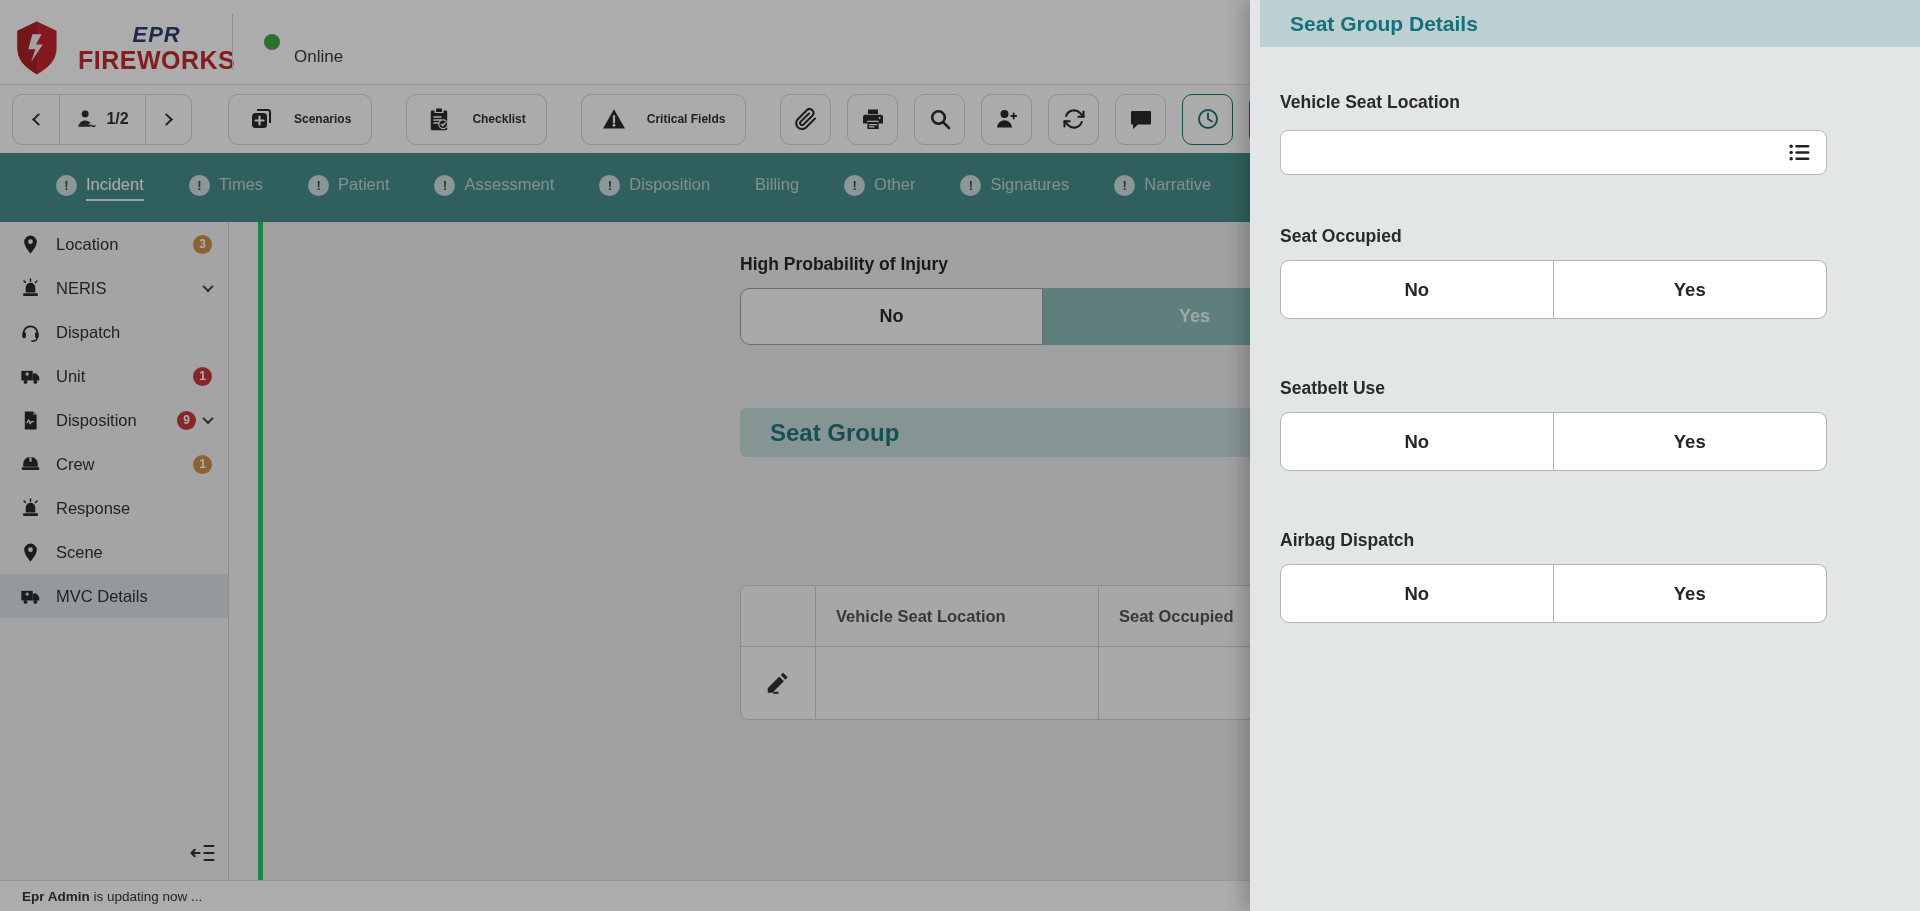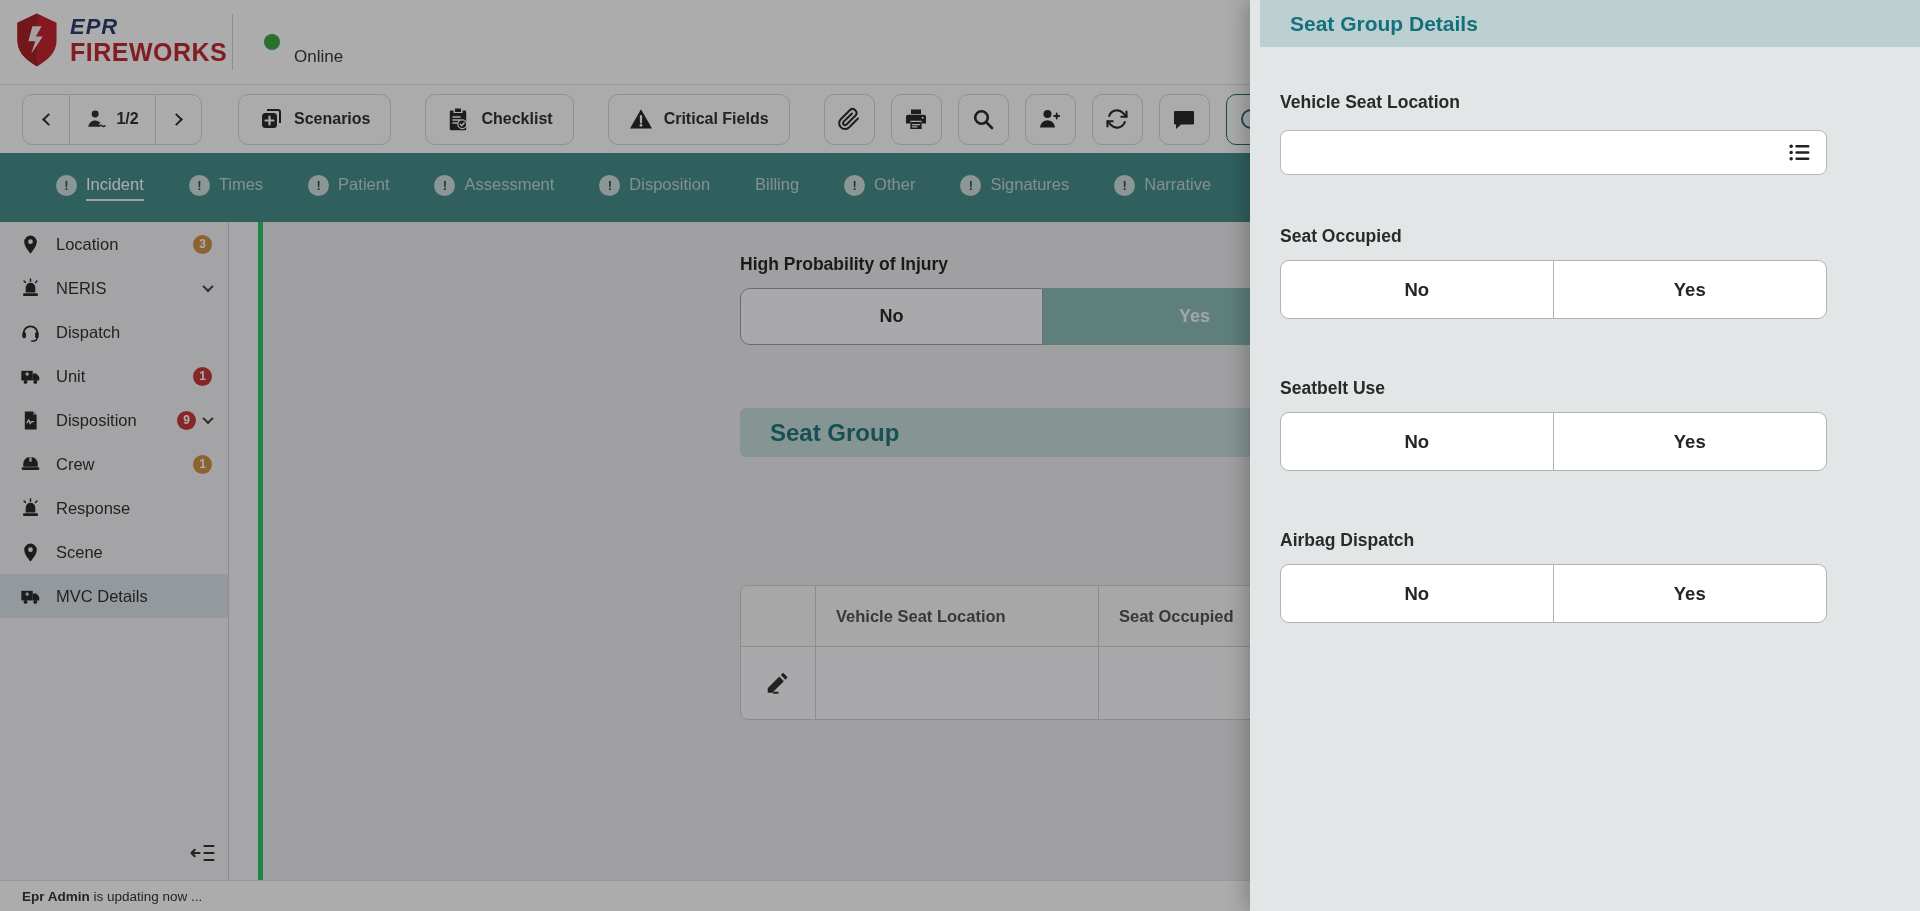--- a/index.html
+++ b/index.html
@@ -2,41 +2,41 @@
 <html><head>
 <meta charset="utf-8">
 <style>
   * { margin:0; padding:0; box-sizing:border-box; }
   html,body { width:1920px; height:911px; overflow:hidden; }
   body { font-family:"Liberation Sans","DejaVu Sans",sans-serif; position:relative; background:#ededee; color:#2b2b2b; }
   svg { display:block; width:100%; height:100%; }
 
   
   .topbar { position:absolute; left:0; top:0; width:1920px; height:84px; background:#ffffff; }
-  .brand { position:absolute; left:14px; top:12px; display:flex; align-items:center; gap:10px; }
+  .brand { position:absolute; left:14px; top:20px; display:flex; align-items:center; gap:18px;text-align:center; }
   .brand-shield { width:46px; height:56px; }
   .brand-text { display:flex; flex-direction:column; line-height:1; }
   .brand-epr { font-style:italic; font-weight:800; font-size:22px; color:#27366b; letter-spacing:1px; }
   .brand-fw { font-weight:800; font-size:25px; color:#c22429; letter-spacing:.5px; margin-top:2px; }
   .topbar .vdiv { position:absolute; left:232px; top:14px; width:1px; height:56px; background:#cfcfcf; }
   .online { position:absolute; left:264px; top:0; height:84px; display:flex; align-items:center; gap:14px; }
   .online .dot { width:16px; height:16px; border-radius:50%; background:#3aa53a; }
   .online .lbl { font-size:17px; color:#333;margin-top:29px; }
 
   
-  .toolbar { position:absolute; left:0; top:84px; width:1920px; height:69px; background:#fdfdfd; border-top:1px solid #e2e2e2; display:flex; align-items:center; padding-left:22px; gap:16px; }
+  .toolbar { position:absolute; left:0; top:84px; width:1920px; height:69px; background:#fdfdfd; border-top:1px solid #e2e2e2; display:flex; align-items:center; padding-left:12px; gap:16px; }
   .tgroup { display:flex; height:51px; border:1px solid #d4d4d7; border-radius:10px; overflow:hidden; margin-right:20px; }
   .tgroup .seg { display:flex; align-items:center; justify-content:center; background:transparent; border:none; color:#2b2b2b; cursor:pointer; }
   .tgroup .seg + .seg { border-left:1px solid #d4d4d7; }
   .seg.nav { width:46px; }
   .seg.mid { width:86px; gap:8px; font-size:16px; font-weight:700; }
   .chev { width:9px; height:9px; border-right:2.4px solid #2b2b2b; border-bottom:2.4px solid #2b2b2b; }
   .chev.left { transform:rotate(135deg); margin-left:4px; }
   .chev.right { transform:rotate(-45deg); margin-right:4px; }
-  .tbtn { height:51px; border:1px solid #d4d4d7; border-radius:10px; background:transparent; display:flex; align-items:center; gap:11px; padding:0 20px; font-size:16px; font-weight:700; color:#2b2b2b; cursor:pointer; font-family:inherit; }
+  .tbtn { height:51px; border:1px solid #d4d4d7; border-radius:10px; background:transparent; display:flex; align-items:center; gap:21px; padding:0 20px; font-size:12px; font-weight:700; color:#2b2b2b; cursor:pointer; font-family:inherit; }
   .tbtn.labeled { margin-right:18px; }
   .tbtn.icon-only { width:51px; padding:0; justify-content:center; }
   .tbtn .ic { width:24px; height:24px; color:#222; flex:none; }
   .tbtn.active { border-color:#1b6a72; }
   .tbtn.active .ic { color:#1b6a72; }
 
   
   .tabbar { position:absolute; left:0; top:153px; width:1920px; height:69px; background:#418a86; display:flex; align-items:center; padding-left:56px; gap:45px; }
   .tab { display:flex; align-items:center; gap:9px; color:#bfd5d3; font-size:16.5px; cursor:pointer; }
   .tab .lbl { padding-bottom:5px; border-bottom:2px solid transparent; }

